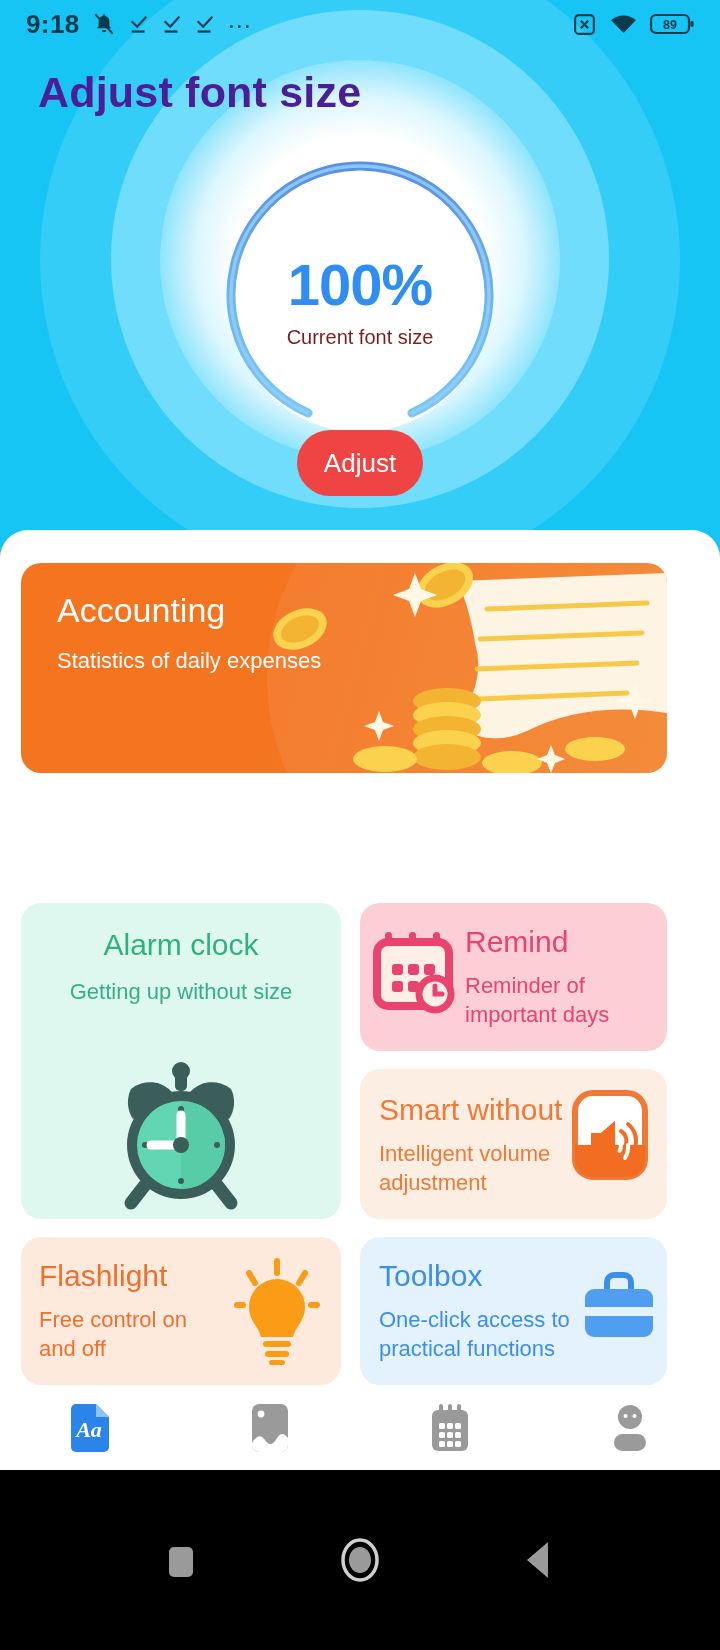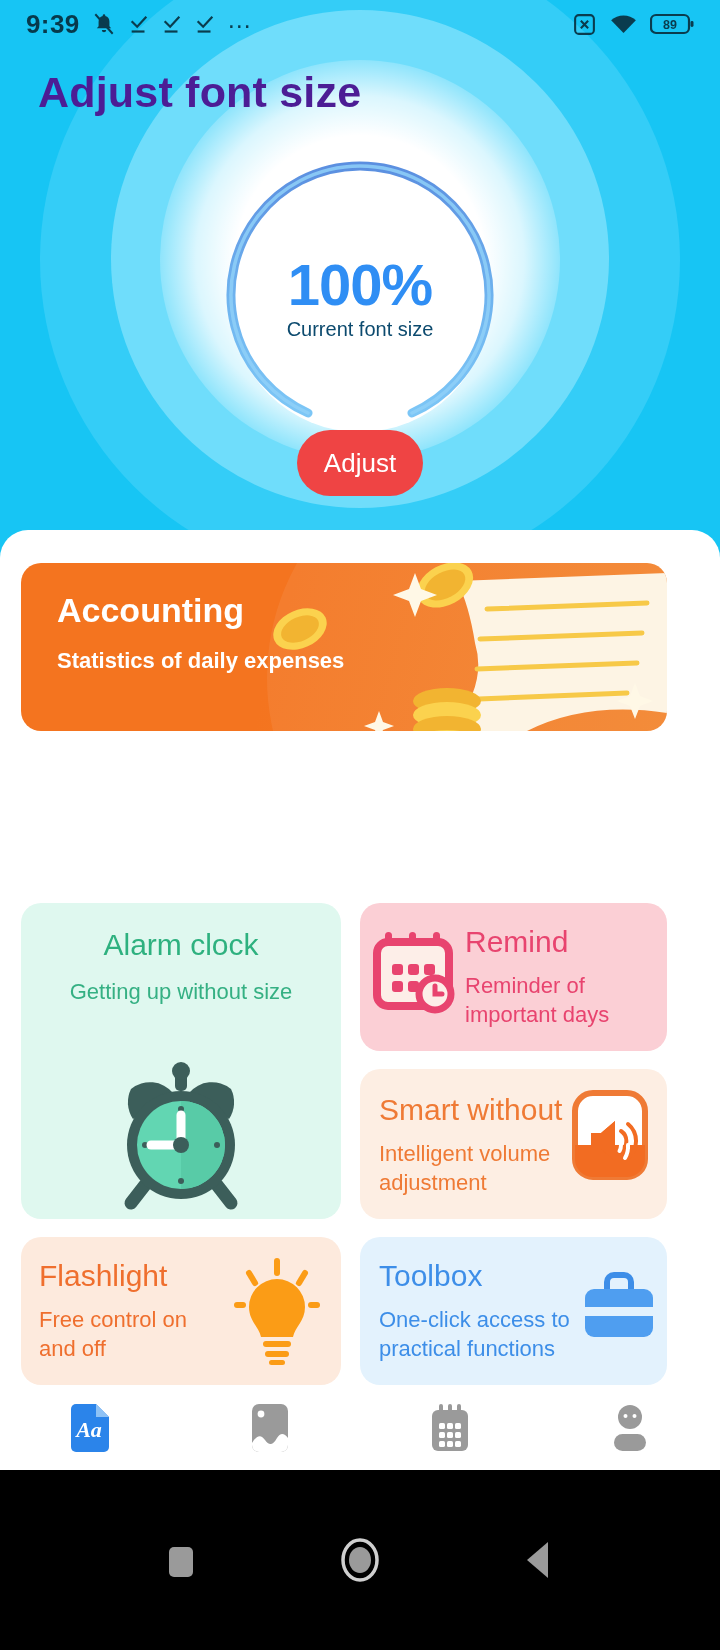--- a/index.html
+++ b/index.html
@@ -42,42 +42,41 @@
   }
 
   .gauge-wrap{
     position:absolute; left:50%; transform:translateX(-50%); top:155px;
     width:300px; height:290px; z-index:5;
   }
   .gauge-center{
     position:absolute; left:0; right:0; top:96px; text-align:center;
   }
   .gauge-value{ font-size:58px; font-weight:bold; color:#2f8ef4; letter-spacing:-1px; }
-  .gauge-label{ font-size:20px; color:#0c4a6e; }
+  .gauge-label{ font-size:20px; color:#7f1d1d; margin-top:8px; }
 
   .adjust-btn{
     position:absolute; left:50%; transform:translateX(-50%); top:430px; z-index:5;
     background:#ef4444; color:#fff; border:none; cursor:pointer;
     width:126px; height:66px; border-radius:33px;
     font-size:26px; font-family:"Liberation Sans", sans-serif;
   }
 
   
   .sheet{
     position:absolute; left:0; top:530px; width:720px; height:1120px;
     background:#ffffff; border-radius:28px 28px 0 0; z-index:4;
   }
 
   
   .banner{
-    position:absolute; left:21px; top:33px; width:646px; height:168px;
+    position:absolute; left:21px; top:33px; width:646px; height:210px;
     border-radius:20px; overflow:hidden;
     background:linear-gradient(105deg,#f4741f 0%,#f4741f 40%,#f3842c 100%);
     cursor:pointer;
-    font-weight:bold;
   }
   .banner .blob{
     position:absolute; right:-70px; top:-120px; width:470px; height:470px;
     border-radius:50%; background:rgba(255,255,255,.07);
   }
   .banner-title{ position:absolute; left:36px; top:28px; color:#fff; font-size:34px; }
   .banner-sub{ position:absolute; left:36px; top:85px; color:#fff; font-size:22px; }
 
   
   .card{ position:absolute; border-radius:20px; overflow:hidden; cursor:pointer; }
@@ -123,21 +122,21 @@
 </head>
 <body>
 
 <div class="hero">
   <div class="halo halo1"></div>
   <div class="halo halo2"></div>
   <div class="halo halo3"></div>
 
   <div class="status-bar">
     <div class="status-left">
-      <span class="status-time">9:39</span>
+      <span class="status-time">9:18</span>
       <svg class="sicon" width="26" height="26" viewBox="0 0 24 24">
         <path fill="#0a3c4e" d="M12 3a1.2 1.2 0 011.2 1.2v.5A5.5 5.5 0 0117 10v4l1.6 2H5.4L7 14v-4a5.5 5.5 0 013.8-5.3v-.5A1.2 1.2 0 0112 3zm0 16.5a2 2 0 002-2h-4a2 2 0 002 2z"></path>
         <path stroke="#0a3c4e" stroke-width="1.8" d="M4 3l16 18"></path>
       </svg>
       <svg class="sicon" width="22" height="22" viewBox="0 0 24 24">
         <path stroke="#0a3c4e" stroke-width="2.4" fill="none" d="M4 9l6 6 10-11"></path>
         <rect x="4" y="19" width="14" height="2.4" fill="#0a3c4e"></rect>
       </svg>
       <svg class="sicon" width="22" height="22" viewBox="0 0 24 24">
         <path stroke="#0a3c4e" stroke-width="2.4" fill="none" d="M4 9l6 6 10-11"></path>

